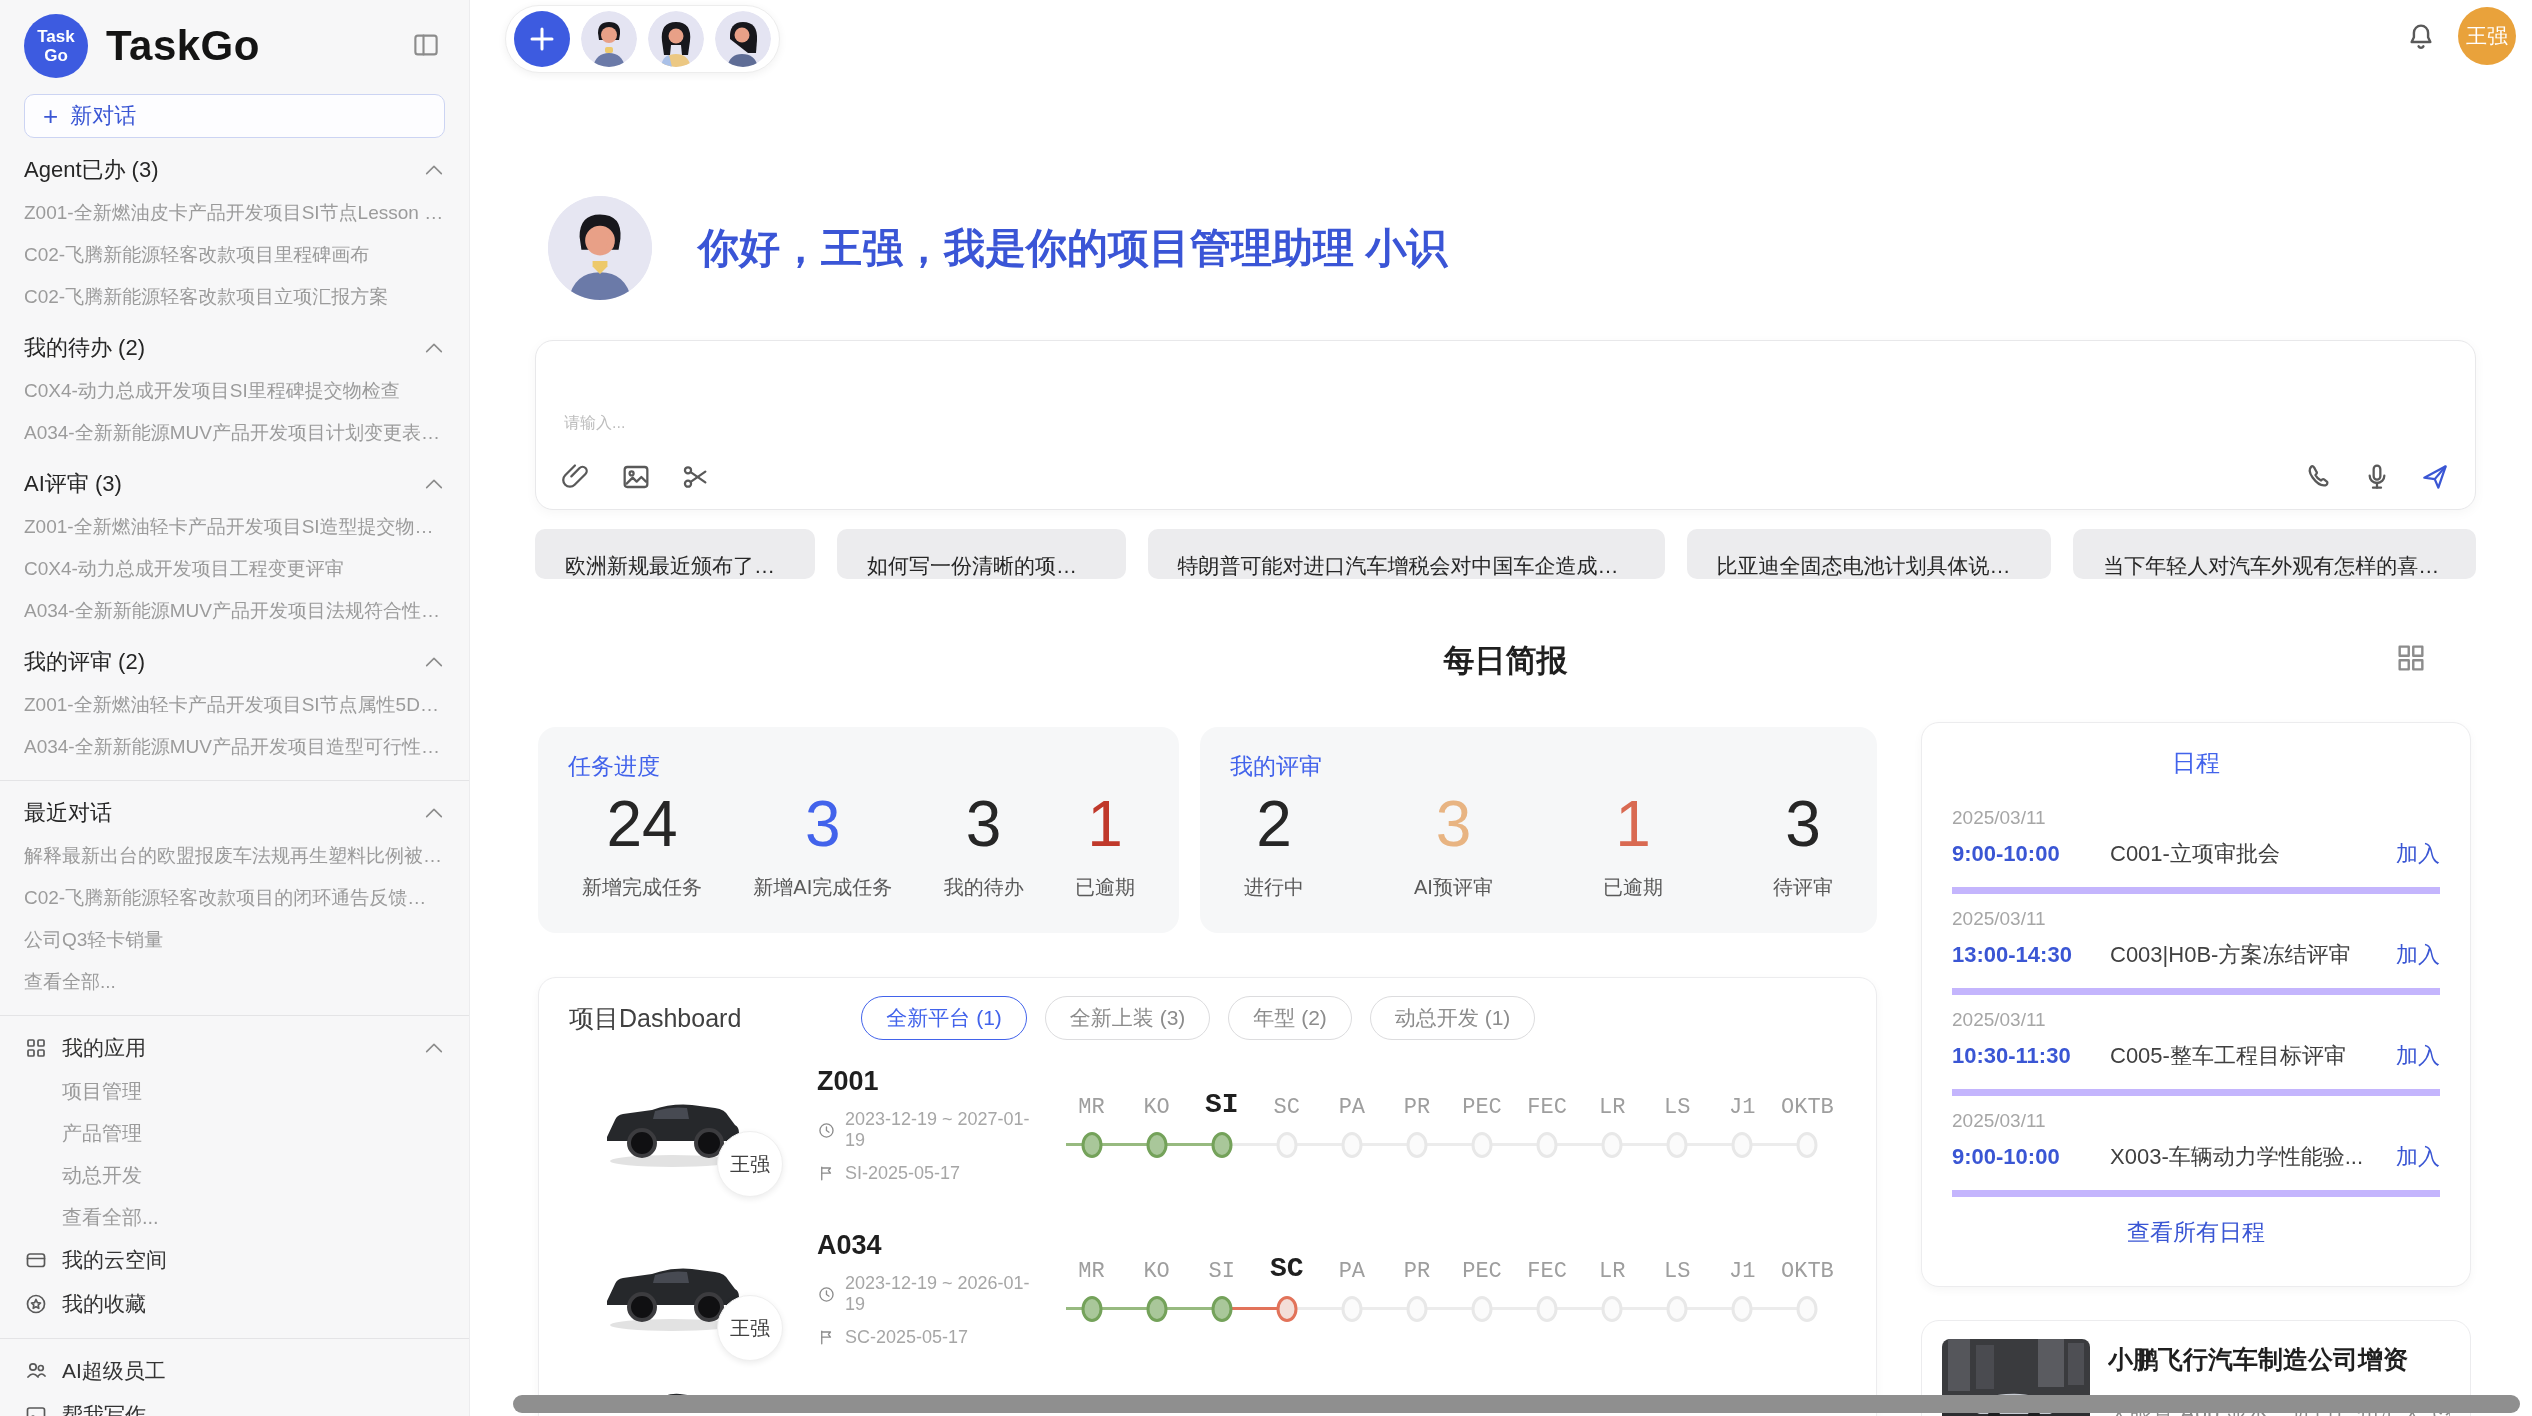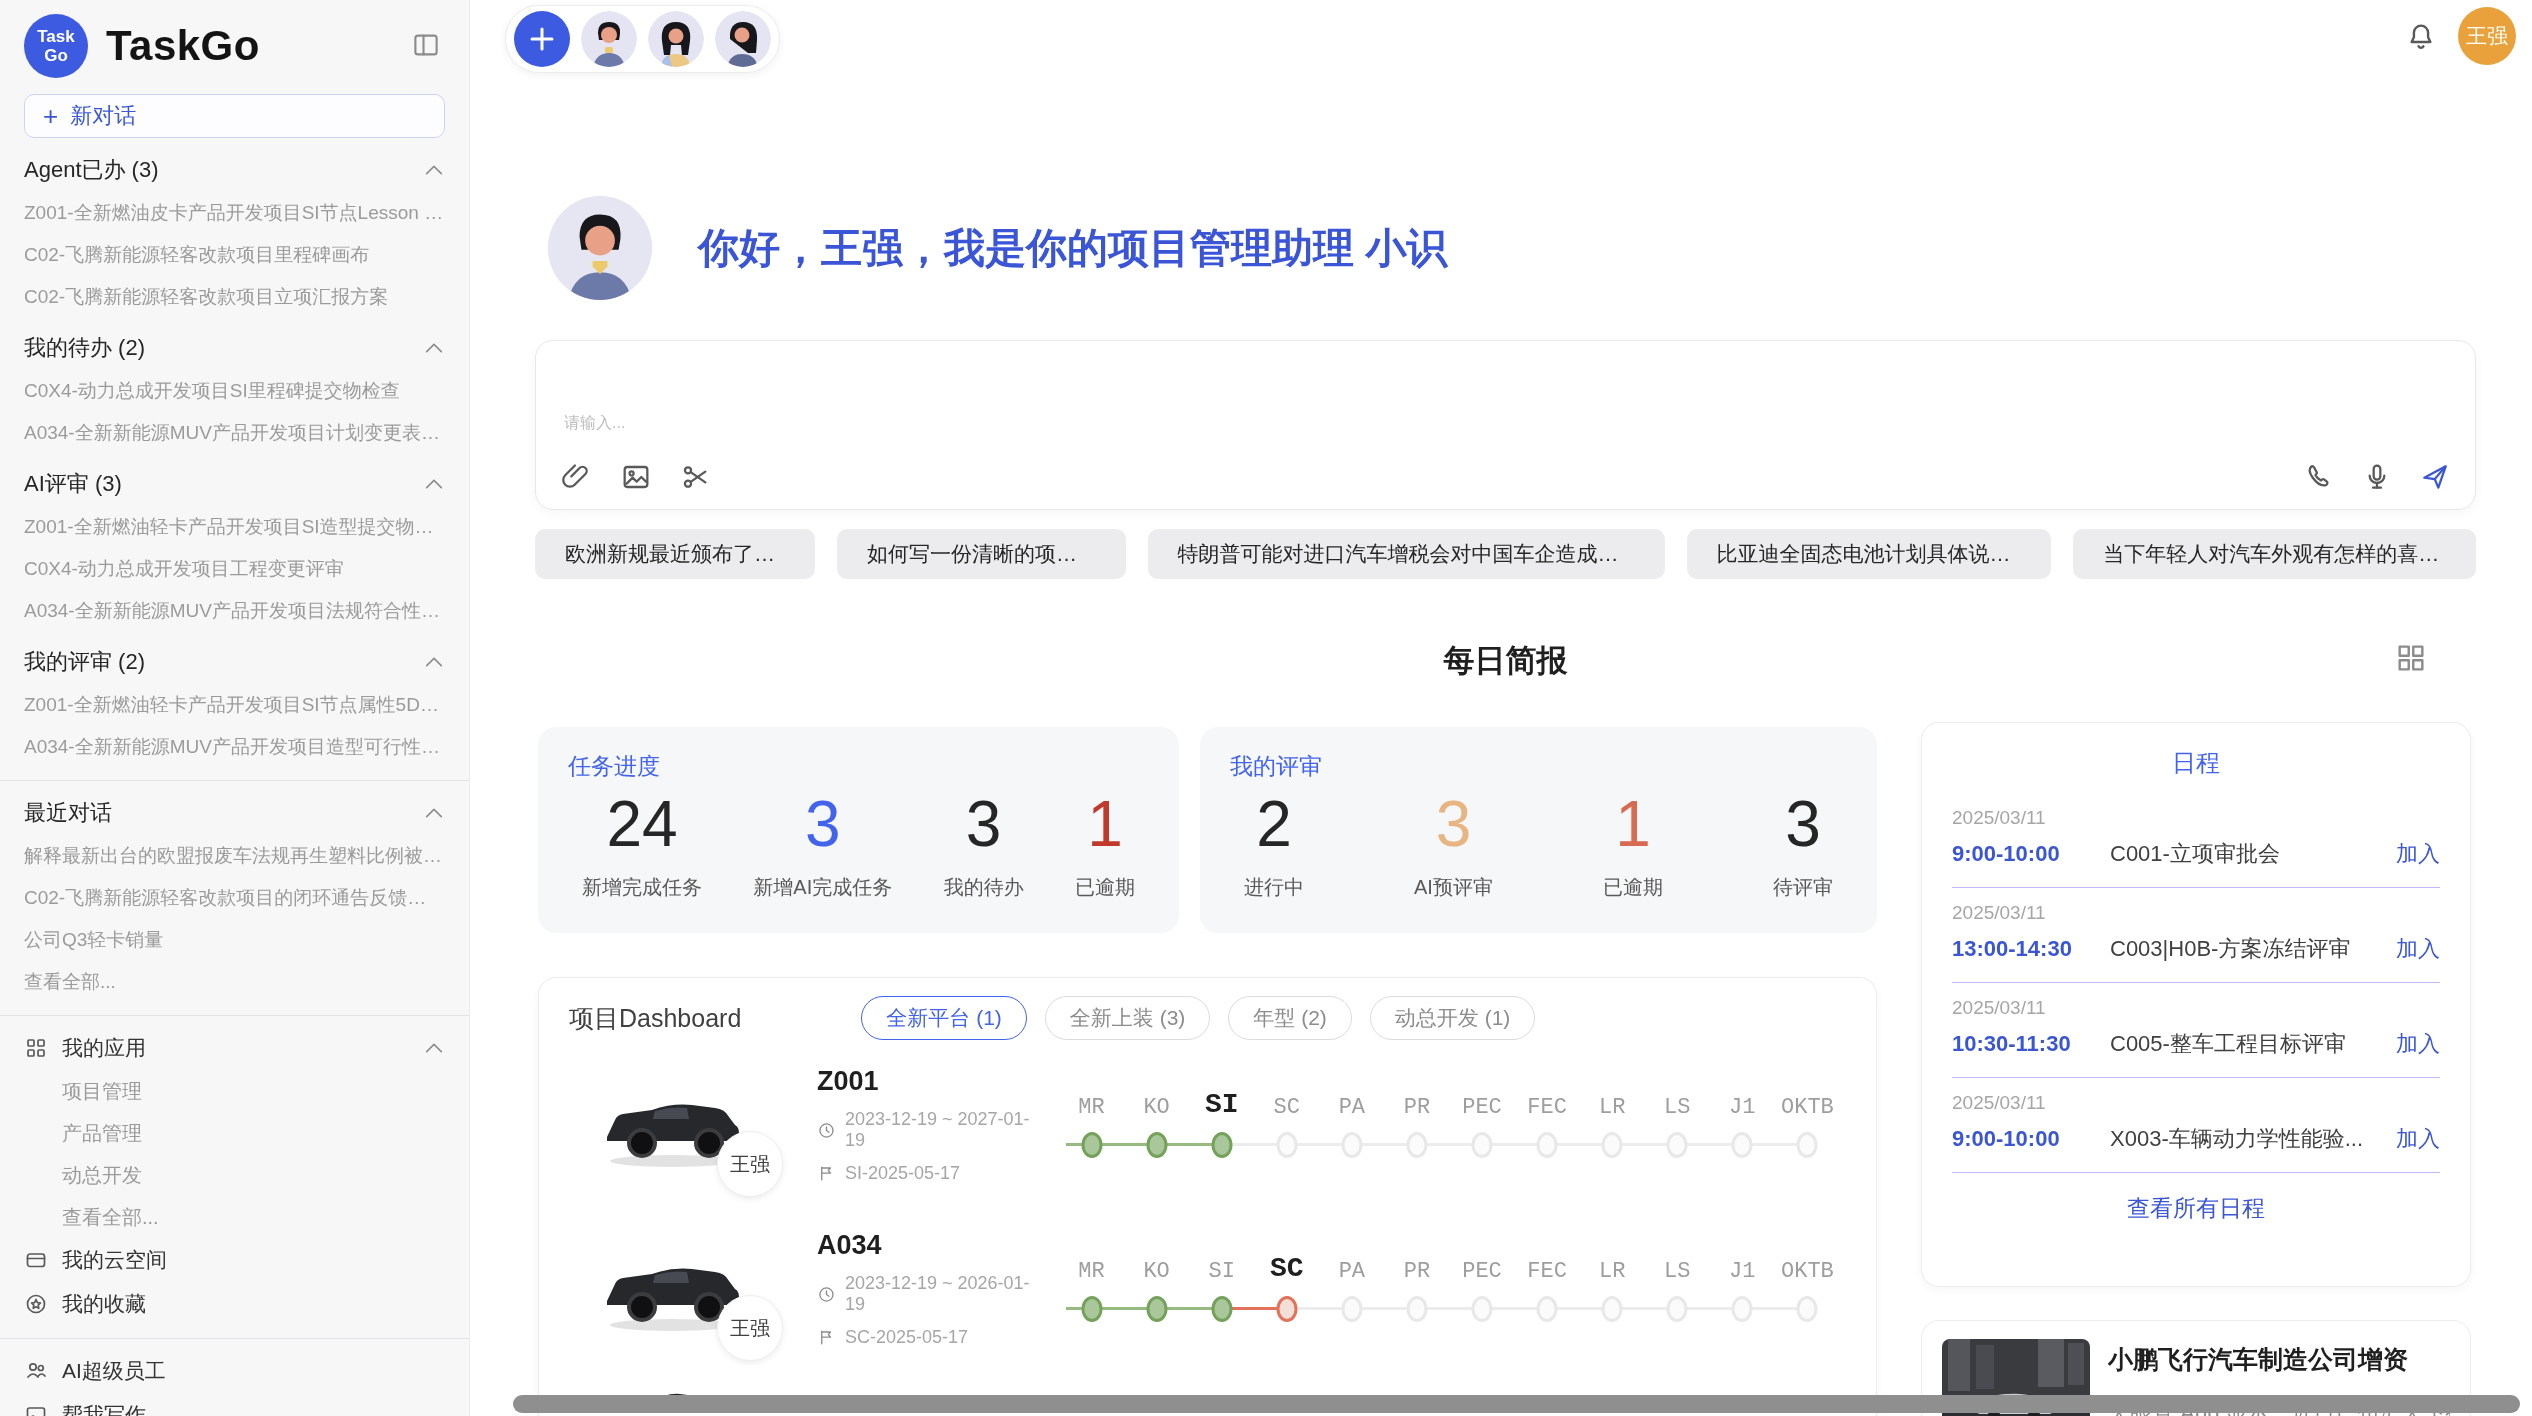--- a/index.html
+++ b/index.html
@@ -48,21 +48,21 @@
   
   .input-card { position:absolute; left:535px; top:340px; width:1941px; height:170px;
     border:1px solid #e8e8ea; border-radius:18px; background:#fff; box-shadow:0 3px 12px rgba(0,0,0,.04); }
   .input-placeholder { position:absolute; left:28px; top:72px; font-size:16px; color:#bdbdbd; }
   .tools-left { position:absolute; left:24px; bottom:16px; display:flex; gap:28px; }
   .tools-right { position:absolute; right:24px; bottom:16px; display:flex; gap:26px; align-items:center; }
   .tool-ic { width:32px; height:32px; cursor:pointer; }
 
   
   .chips { position:absolute; left:535px; top:529px; width:1941px; display:flex; gap:22px; }
-  .chip { background:#ececee; border-radius:10px; height:50px; line-height:50px; padding:0 30px;
+  .chip { background:#ececee; border-radius:10px; height:50px; line-height:50px; padding:12px 30px;
     font-size:21px; color:#262626; white-space:nowrap; flex:1 1 auto; text-align:center; cursor:pointer;
     overflow:hidden; text-overflow:ellipsis; }
 
   
   .briefing-title { position:absolute; left:535px; top:640px; width:1941px; text-align:center;
     font-size:31px; font-weight:700; color:#1f1f1f; }
   .layout-icon { position:absolute; right:104px; top:641px; width:34px; height:34px; cursor:pointer; }
 
   .stat-card { position:absolute; top:727px; height:206px; background:#f6f7f8; border-radius:18px; padding:24px 30px; }
   .stat-card.c0 { left:538px; width:641px; }
@@ -70,21 +70,21 @@
   .stat-card-title { font-size:23px; color:#4263eb; }
   .stat-row { display:flex; justify-content:space-between; padding:0 14px; margin-top:6px; }
   .stat { display:flex; flex-direction:column; align-items:center; }
   .stat-value { font-size:64px; font-weight:500; line-height:72px; }
   .stat-label { font-size:20px; color:#595959; margin-top:14px; white-space:nowrap; }
 
   
   .sched-card { position:absolute; left:1921px; top:722px; width:550px; height:565px; background:#fff;
     border:1px solid #ececee; border-radius:18px; box-shadow:0 3px 10px rgba(0,0,0,.04); padding:24px 30px; }
   .sched-title { text-align:center; font-size:24px; color:#4263eb; margin-bottom:14px; }
-  .sched-item { padding:14px 0 18px 0; border-bottom:1px solid #c4b5fd; }
+  .sched-item { padding:14px 0 18px 0; border-bottom:7px solid #c4b5fd; }
   .sched-date { font-size:19px; color:#a6a6a6; margin-bottom:10px; }
   .sched-row { display:flex; align-items:center; }
   .sched-time { width:158px; font-size:22px; font-weight:700; color:#3a56d4; }
   .sched-name { flex:1; font-size:22px; color:#404040; white-space:nowrap; overflow:hidden; text-overflow:ellipsis; }
   .sched-join { font-size:22px; color:#3a56d4; margin-left:14px; cursor:pointer; }
   .sched-viewall { text-align:center; font-size:23px; color:#3a56d4; margin-top:20px; cursor:pointer; }
 
   
   .news-card { position:absolute; left:1921px; top:1320px; width:550px; height:170px; background:#fff;
     border:1px solid #ececee; border-radius:18px; padding:18px 20px; display:flex; }

